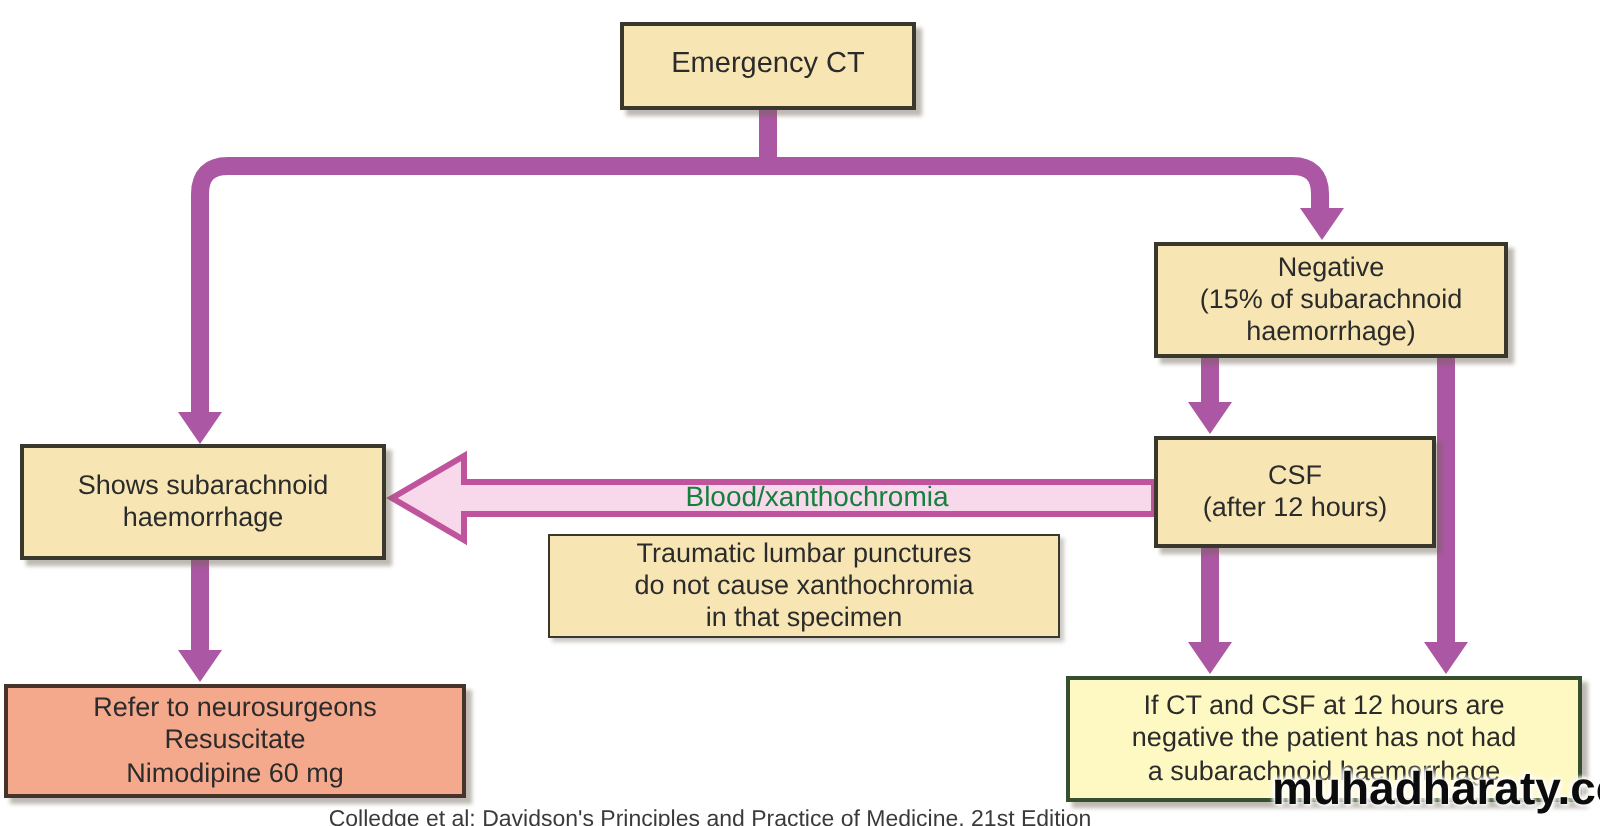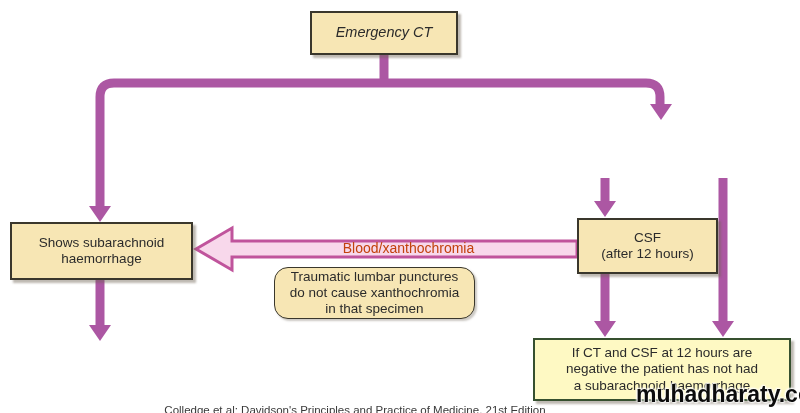--- a/index.html
+++ b/index.html
@@ -28,35 +28,35 @@
     font-size: 13.5px;
     line-height: 1.2;
     border: 2px solid #3a372c;
     box-shadow: 3px 3px 2px rgba(110, 100, 85, 0.45);
     padding: 2px 4px;
   }
   .cream  { background: #f7e6b4; }
   .salmon { background: #f5a98c; border-color: #46332a; }
   .green  { background: #fef9c3; border-color: #36502f; }
 
-  #box-emergency { left: 310px; top: 11px;  width: 148px; height: 44px; font-size: 14.5px; font-style: italic; }
+  #box-emergency { left: 310px; top: 11px;  width: 148px; height: 44px; font-size: 14.5px; }
   #box-negative  { left: 577px; top: 121px; width: 177px; height: 58px; }
   #box-csf       { left: 577px; top: 218px; width: 141px; height: 56px; }
   #box-shows     { left: 10px;  top: 222px; width: 183px; height: 58px; }
-  #box-traumatic { left: 274px; top: 267px; width: 201px; height: 52px; border-width: 1.5px;
-                   box-shadow: 2px 2px 2px rgba(110,100,85,0.35); border-radius: 14px; }
+  #box-traumatic { left: 274px; top: 267px; width: 256px; height: 52px; border-width: 1.5px;
+                   box-shadow: 2px 2px 2px rgba(110,100,85,0.35); }
   #box-refer     { left: 2px;   top: 342px; width: 231px; height: 57px; }
   #box-result    { left: 533px; top: 338px; width: 258px; height: 63px; }
 
   #blood-label {
     position: absolute;
     left: 240px; top: 240px; width: 337px;
     text-align: center;
     font-size: 14px;
-    color: #c2410c;
+    color: #15803d;
   }
   #watermark {
     position: absolute;
     left: 636px; top: 381px;
     font-size: 23px;
     font-weight: bold;
     letter-spacing: 0px;
     color: #0c0c0c;
     text-shadow: 0 0 2px #fff, 0 0 3px #fff, 1px 1px 2px #fff, -1px -1px 2px #fff;
   }
@@ -92,33 +92,39 @@
     <polygon points="594,321 616,321 605,337" fill="#ac57a3"></polygon>
 
     <path d="M100 275 V326" stroke="#ac57a3" stroke-width="9" fill="none"></path>
     <polygon points="89,325 111,325 100,341" fill="#ac57a3"></polygon>
 
     <polygon points="196,249 232,228 232,241 577,241 577,257 232,257 232,270" fill="#f8d8eb" stroke="#c0549c" stroke-width="3" stroke-linejoin="miter"></polygon>
   </svg>
 
   <div class="node cream" id="box-emergency">Emergency CT</div>
 
+  <div class="node cream" id="box-negative">Negative
+(15% of subarachnoid
+haemorrhage)</div>
 
   <div class="node cream" id="box-csf">CSF
 (after 12 hours)</div>
 
   <div class="node cream" id="box-shows">Shows subarachnoid
 haemorrhage</div>
 
   <div id="blood-label">Blood/xanthochromia</div>
 
   <div class="node cream" id="box-traumatic">Traumatic lumbar punctures
 do not cause xanthochromia
 in that specimen</div>
 
+  <div class="node salmon" id="box-refer">Refer to neurosurgeons
+Resuscitate
+Nimodipine 60 mg</div>
 
   <div class="node green" id="box-result">If CT and CSF at 12 hours are
 negative the patient has not had
 a subarachnoid haemorrhage</div>
 
   <div id="watermark">muhadharaty.com</div>
 
   <div id="caption">Colledge et al: Davidson's Principles and Practice of Medicine, 21st Edition</div>
 
 </div>

